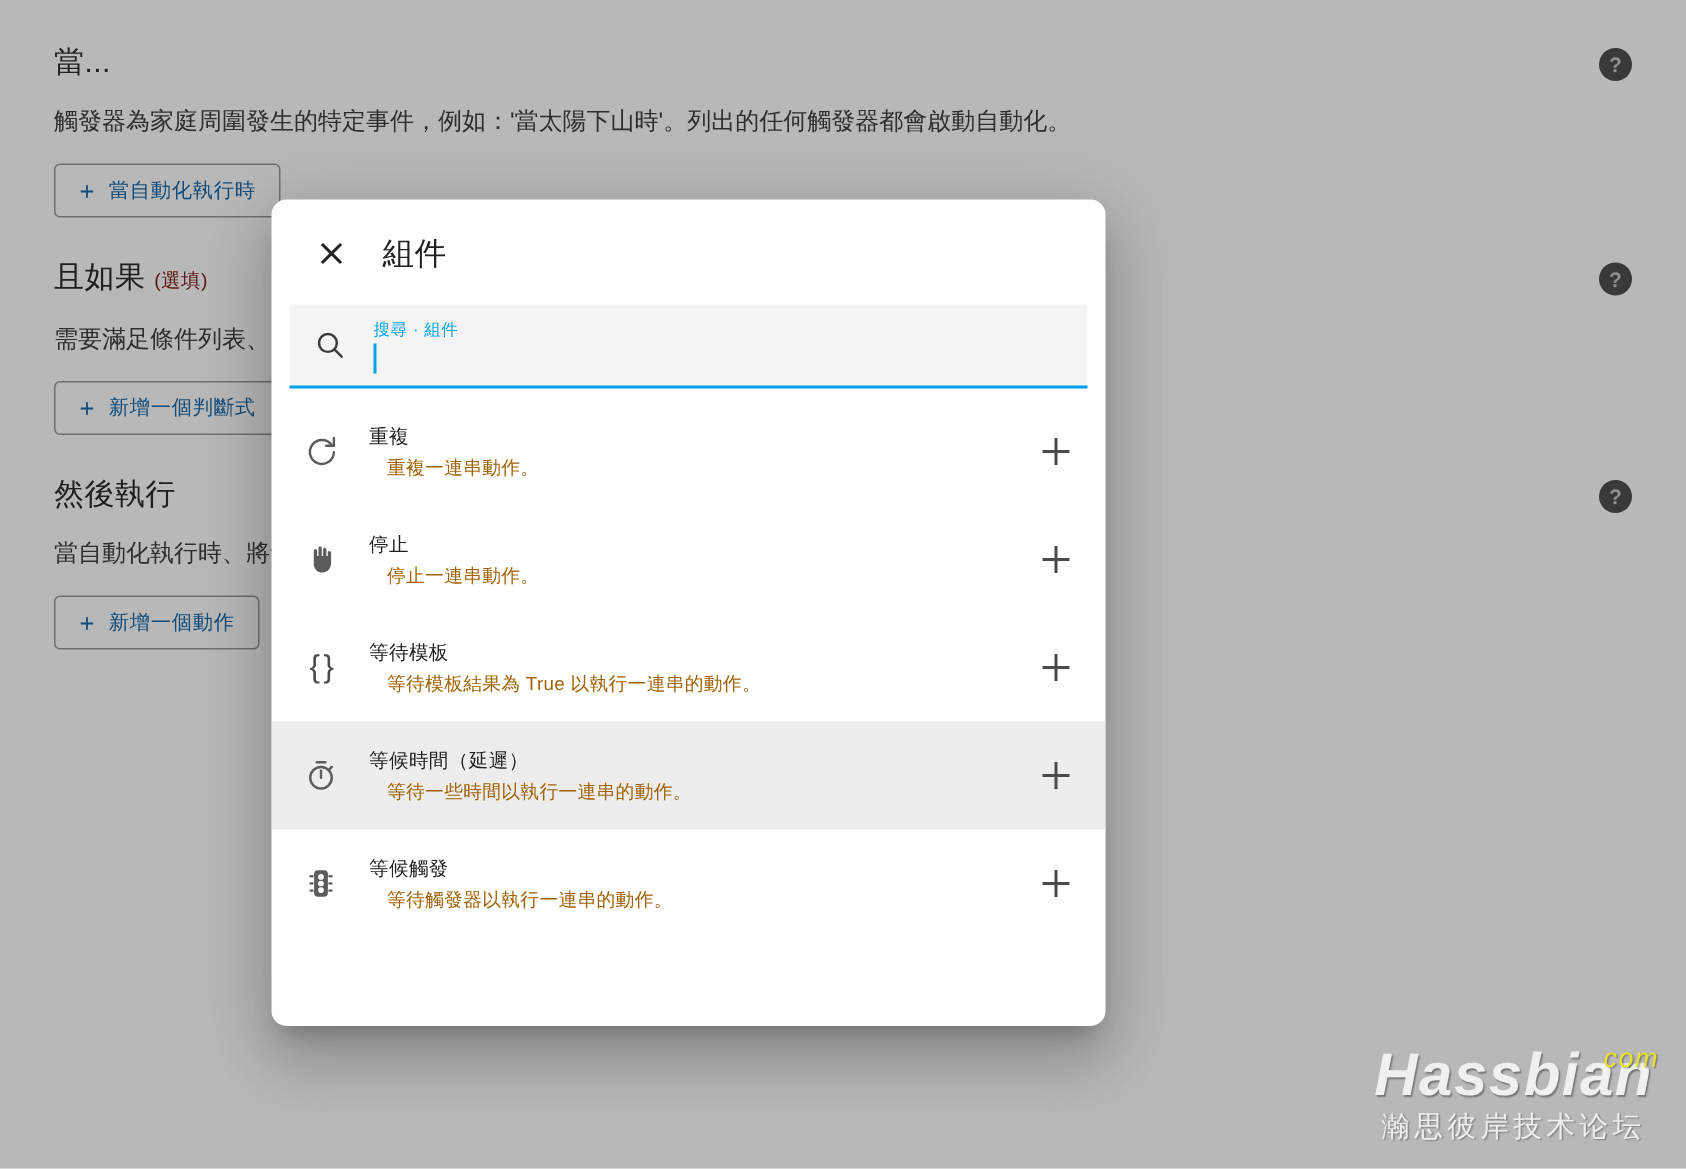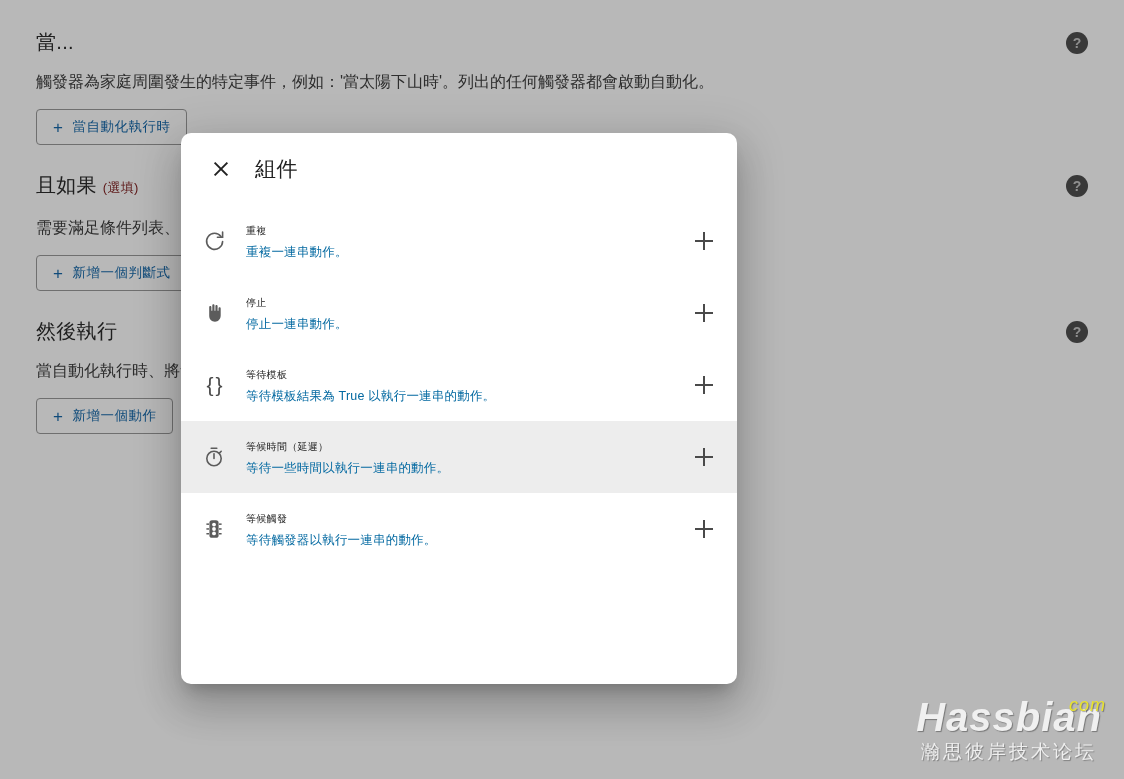--- a/index.html
+++ b/index.html
@@ -246,31 +246,32 @@
   .row-icon svg { display: block; }
   .row-icon.brace {
     font-size: 21px;
     color: #4a4a4a;
     letter-spacing: -1px;
     font-family: "Liberation Sans", sans-serif;
   }
 
   .row-text { flex: 1; min-width: 0; }
   .row-title {
-    font-size: 10px;
+    font-size: 13px;
     color: #212121;
     line-height: 20px;
     letter-spacing: .3px;
   }
   .row-sub {
     font-size: 12.5px;
-    color: #0369a1;
+    color: #a16207;
     line-height: 19px;
     margin-top: 2px;
     letter-spacing: .2px;
+    margin-left: 12px;
   }
 
   .row-add {
     width: 30px; height: 30px;
     flex: none;
     position: relative;
     cursor: pointer;
     margin-left: 10px;
   }
   .row-add::before, .row-add::after {
@@ -373,20 +374,33 @@
   <div class="scrim"></div>
 </div>
 
 <div id="dialog">
 
   <div class="dlg-header">
     <div class="dlg-close"></div>
     <div class="dlg-title">組件</div>
   </div>
 
+  <div class="search-wrap">
+    <span class="search-icon">
+      <svg width="22" height="22" viewBox="0 0 24 24" fill="none" stroke="currentColor" stroke-width="1.8" stroke-linecap="round">
+        <circle cx="10.5" cy="10.5" r="6.5"></circle>
+        <line x1="15.4" y1="15.4" x2="20.5" y2="20.5"></line>
+      </svg>
+    </span>
+    <span class="search-field">
+      <span class="search-label">搜尋 · 組件</span>
+      <span class="caret"></span>
+      <input class="search-input" type="text" placeholder="" style="">
+    </span>
+  </div>
 
   <div class="list-scroll">
 
     <div class="row">
       <span class="row-icon">
         <svg width="24" height="24" viewBox="0 0 24 24" fill="none" stroke="currentColor" stroke-width="1.6" stroke-linecap="round">
           <path d="M19 7.5a8 8 0 1 0 1.6 5"></path>
           <polyline points="20.6,3 20.6,8.2 15.4,8.2"></polyline>
         </svg>
       </span>

